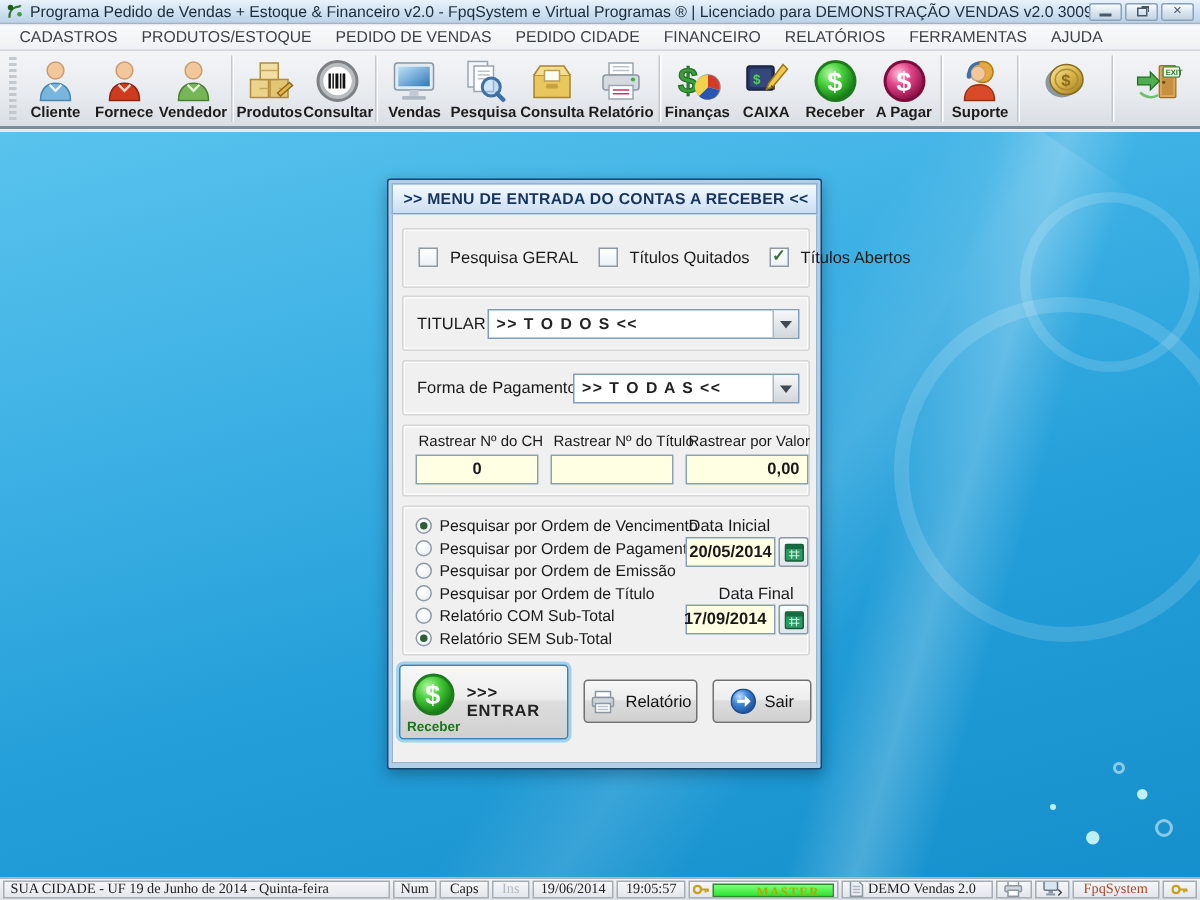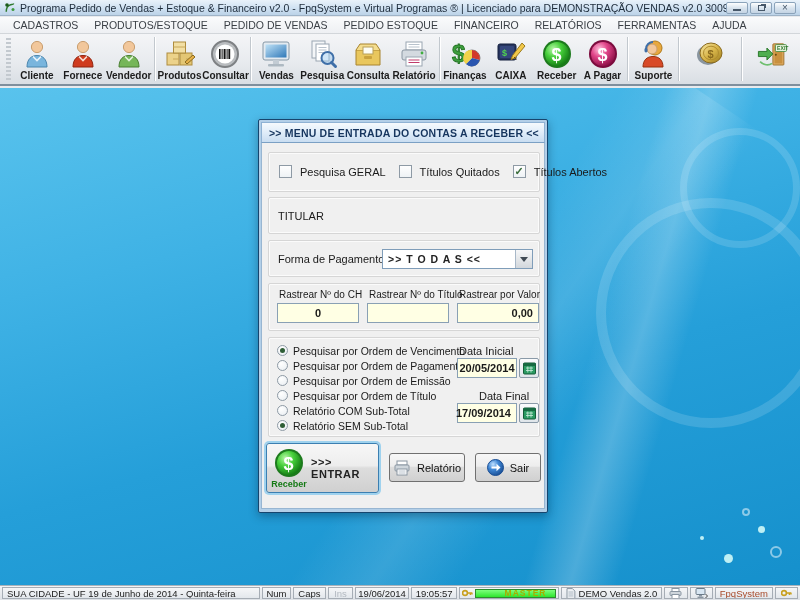--- a/index.html
+++ b/index.html
@@ -108,21 +108,21 @@
   .orb-caption { font-size:9px; font-weight:bold; color:#157a15; line-height:10px; }
   .entrar-text { font-size:11px; font-weight:bold; color:#222; letter-spacing:.5px; }
   .btn-relatorio { left:127px; top:310px; width:76px; height:29px; }
   .btn-sair { left:213px; top:310px; width:66px; height:29px; }
 
   
   .statusbar { position:absolute; left:0; top:585px; width:800px; height:15px;
     background:linear-gradient(180deg,#f2f4f6,#dde1e6); border-top:1px solid #aab2ba;
     display:flex; align-items:stretch; gap:2px; padding:1px 2px; }
   .seg { border:1px solid #a6adb5; background:linear-gradient(180deg,#f5f6f8,#e3e7ec);
-    font-size:9.5px; color:#222; display:flex; align-items:center; padding:0 4px; white-space:nowrap; overflow:hidden; }
+    font-size:9.5px; color:#222; display:flex; align-items:flex-end; padding:0 4px; white-space:nowrap; overflow:hidden;font-family:Liberation Serif, serif; }
   .seg.dim { color:#b4bac1; }
   .seg-master { padding:0 2px; gap:2px; }
   .master-bar { flex:1; height:9px; border:1px solid #2d8c2d;
     background:linear-gradient(180deg,#7dff7d,#2ee62e); display:flex; align-items:center; justify-content:center;padding-left:20px; }
   .master-bar span { font-size:8.5px; font-weight:bold; color:#a7ad00; letter-spacing:1px; }
   .seg-brand { color:#a84a2a; }
 </style>
 </head>
 <body>
 
@@ -174,21 +174,21 @@
       <div class="win-btn">
           <span style="font-size:10px;">×</span>
         </div>
     </div>
   </div>
 
   <div class="menubar">
     <span class="menu-item">CADASTROS</span>
     <span class="menu-item">PRODUTOS/ESTOQUE</span>
     <span class="menu-item">PEDIDO DE VENDAS</span>
-    <span class="menu-item">PEDIDO ESTOQUE</span>
+    <span class="menu-item">PEDIDO CIDADE</span>
     <span class="menu-item">FINANCEIRO</span>
     <span class="menu-item">RELATÓRIOS</span>
     <span class="menu-item">FERRAMENTAS</span>
     <span class="menu-item">AJUDA</span>
   </div>
 
   <div class="toolbar">
     <div class="grip"></div>
 
     <div class="tbtn">
@@ -432,20 +432,26 @@
               <span class="box">
                   <span class="mark">✓</span>
                 </span>
               <span class="cl">Títulos Abertos</span>
             </label>
           </div>
         </div>
 
         <div class="gbox" style="left:6px;top:54px;width:272px;height:37px;">
           <span class="flabel" style="left:9px;top:12px;">TITULAR</span>
+          <div class="combo" style="left:56px;top:8px;width:208px;">
+            <span class="cval">&gt;&gt; T O D O S &lt;&lt;</span>
+            <span class="cbtn">
+                <span class="tri-down"></span>
+              </span>
+          </div>
         </div>
 
         <div class="gbox" style="left:6px;top:97px;width:272px;height:37px;">
           <span class="flabel" style="left:9px;top:12px;">Forma de Pagamento</span>
           <div class="combo" style="left:113px;top:8px;width:151px;">
             <span class="cval">&gt;&gt; T O D A S &lt;&lt;</span>
             <span class="cbtn">
                 <span class="tri-down"></span>
               </span>
           </div>

